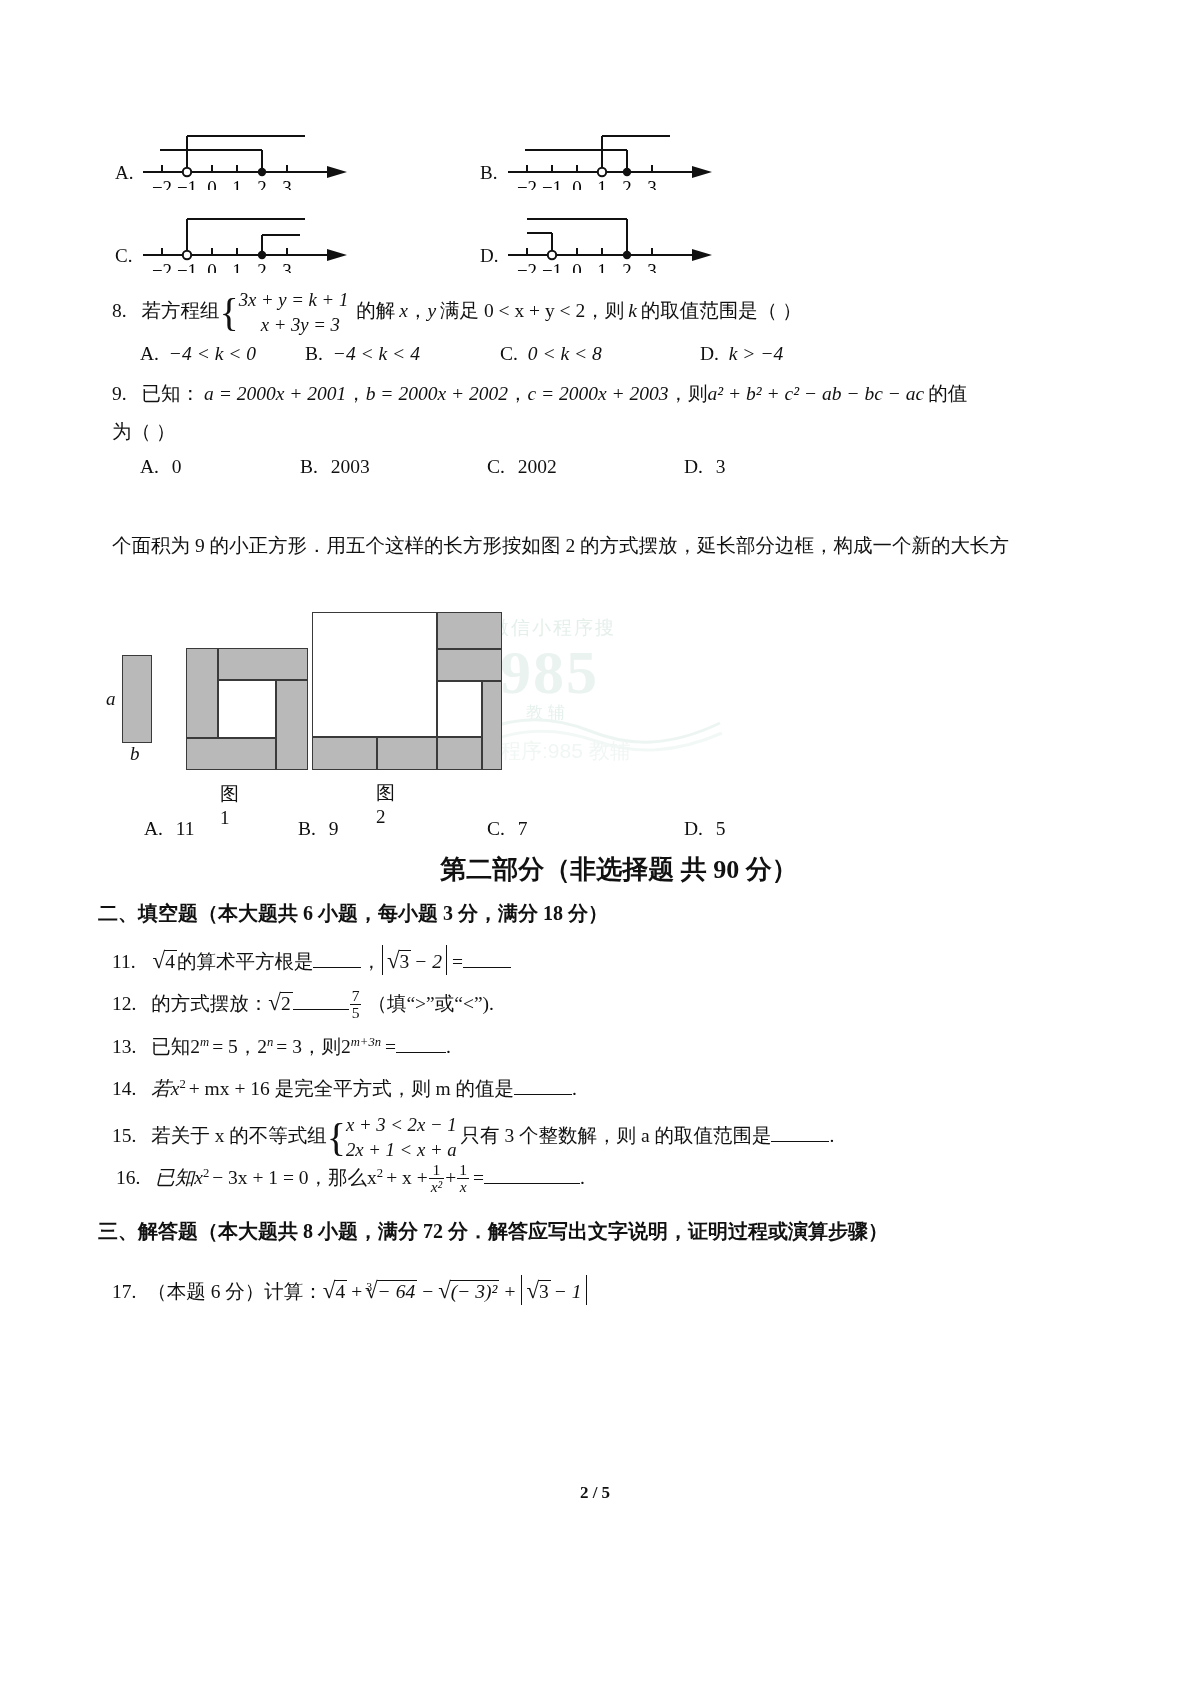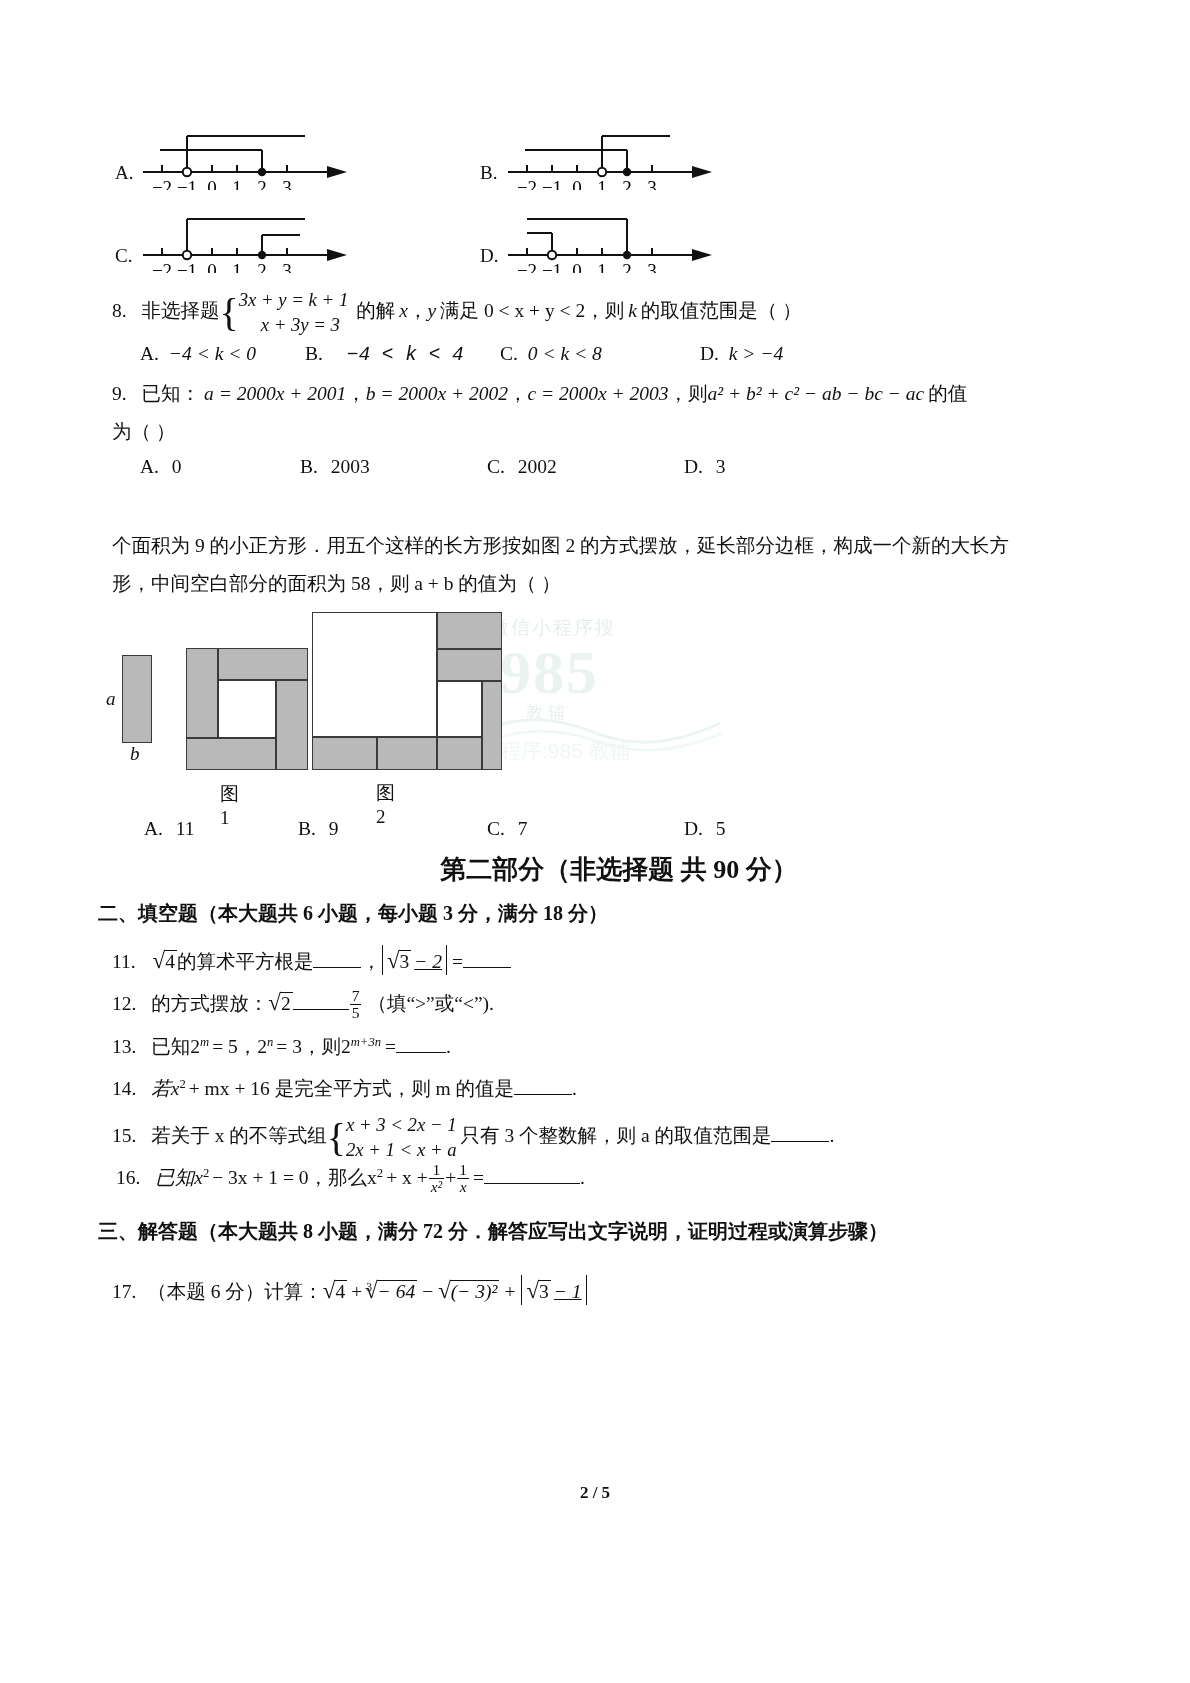--- a/index.html
+++ b/index.html
@@ -87,21 +87,21 @@
   }
   .frac .n { display:block; border-bottom:1.1px solid #111; padding:0 2px;}
   .frac .d { display:block; padding:0 2px;}
   .sqrt { display:inline-block; position:relative; white-space:nowrap;}
   .sqrt > .radicand {
     border-top:1.2px solid #111; padding:0 2px 0 1px; margin-left:-1px;
   }
   .radsym { font-size:1.18em; }
   .blank { display:inline-block; border-bottom:1.4px solid #111; vertical-align:baseline; }
   .absbar { display:inline-block; border-left:1.3px solid #111; border-right:1.3px solid #111;
-            padding:2px 4px 1px 4px; margin:0 1px;text-decoration:underline;}
+            padding:2px 4px 1px 4px; margin:0 1px;}
   .brace { display:inline-block; position:relative; vertical-align:middle;}
   .sys { display:inline-block; vertical-align:middle; text-align:left; line-height:1.32; font-size:.96em;}
   .sysrow { display:block; white-space:nowrap;}
 
   .footer {
     position:absolute; left:0; width:1190px; text-align:center;
     font-size:17px; font-weight:700; font-family:"Liberation Serif", serif;
   }
 </style>
 </head>
@@ -231,34 +231,34 @@
       <text x="72" y="84" font-family="Liberation Serif, serif" font-size="19" text-anchor="middle">−1</text>
       <text x="97" y="84" font-family="Liberation Serif, serif" font-size="19" text-anchor="middle">0</text>
       <text x="122" y="84" font-family="Liberation Serif, serif" font-size="19" text-anchor="middle">1</text>
       <text x="147" y="84" font-family="Liberation Serif, serif" font-size="19" text-anchor="middle">2</text>
       <text x="172" y="84" font-family="Liberation Serif, serif" font-size="19" text-anchor="middle">3</text>
     </svg>
   </div>
 
   <div class="line cn" style="left:112px; top:288px;">
     <span>8.</span>
-    <span style="margin-left:10px;">非选择题</span><span class="brace" style="font-size:40px; line-height:0.9; vertical-align:middle; font-weight:300;">{</span><span class="sys">
+    <span style="margin-left:10px;">若方程组</span><span class="brace" style="font-size:40px; line-height:0.9; vertical-align:middle; font-weight:300;">{</span><span class="sys">
       <span class="sysrow mi">3x + y = k + 1</span>
       <span class="sysrow mi" style="padding-left:22px;">x + 3y = 3</span>
     </span><span style="margin-left:8px;">的解</span><span class="mi" style="margin-left:4px;">x</span><span>，</span><span class="mi">y</span><span style="margin-left:4px;">满足 0 &lt; x + y &lt; 2，则</span><span class="mi" style="margin-left:4px;">k</span><span style="margin-left:4px;">的取值范围是（      ）</span>
   </div>
 
   <div class="optrow" style="left:0; top:343px;">
     <span class="opt" style="left:140px;">
       <span>A.</span>
       <span class="mi" style="margin-left:5px;">−4 &lt; k &lt; 0</span>
     </span>
     <span class="opt" style="left:305px;">
       <span>B.</span>
-      <span class="mi" style="margin-left:19px;font-family:Liberation Mono, monospace;">−4 &lt; k &lt; 4</span>
+      <span class="mi" style="margin-left:5px;">−4 &lt; k &lt; 4</span>
     </span>
     <span class="opt" style="left:500px;">
       <span>C.</span>
       <span class="mi" style="margin-left:5px;">0 &lt; k &lt; 8</span>
     </span>
     <span class="opt" style="left:700px;">
       <span>D.</span>
       <span class="mi" style="margin-left:5px;">k &gt; −4</span>
     </span>
   </div>
@@ -282,21 +282,20 @@
       <span>C.</span>
       <span style="margin-left:8px;">2002</span>
     </span>
     <span class="opt" style="left:684px;">
       <span>D.</span>
       <span style="margin-left:8px;">3</span>
     </span>
   </div>
 
   <div class="line cn" style="left:112px; top:532px;">个面积为 9 的小正方形．用五个这样的长方形按如图 2 的方式摆放，延长部分边框，构成一个新的大长方</div>
-  <div class="line cn" style="left:112px; top:570px;">形，中间空白部分的面积为 58，则 a + b 的值为（      ）</div>
 
   <div class="fig" style="left:118px; top:655px;">
     <div class="rect gray" style="left:4px; top:0px; width:30px; height:88px;"></div>
     <div class="figlabel mi" style="left:-12px; top:33px;">a</div>
     <div class="figlabel mi" style="left:12px; top:88px;">b</div>
   </div>
 
   <div class="fig" style="left:186px; top:648px;">
 
     <div class="rect gray" style="left:0px;  top:0px;   width:32px;  height:90px;"></div>

